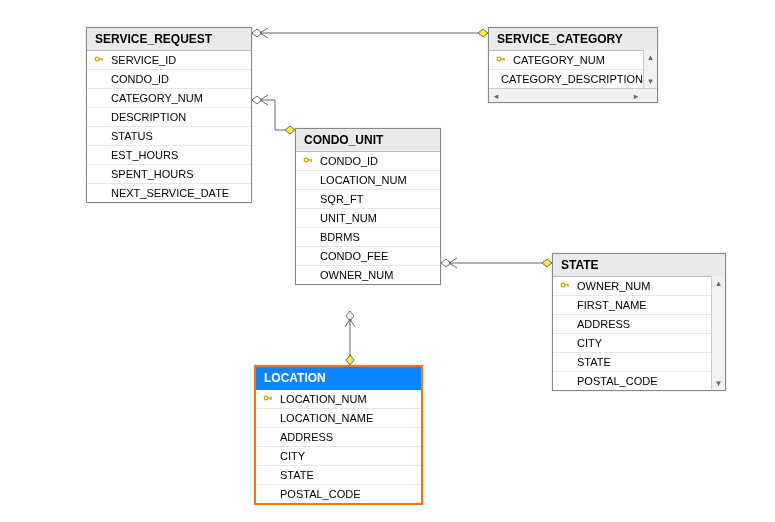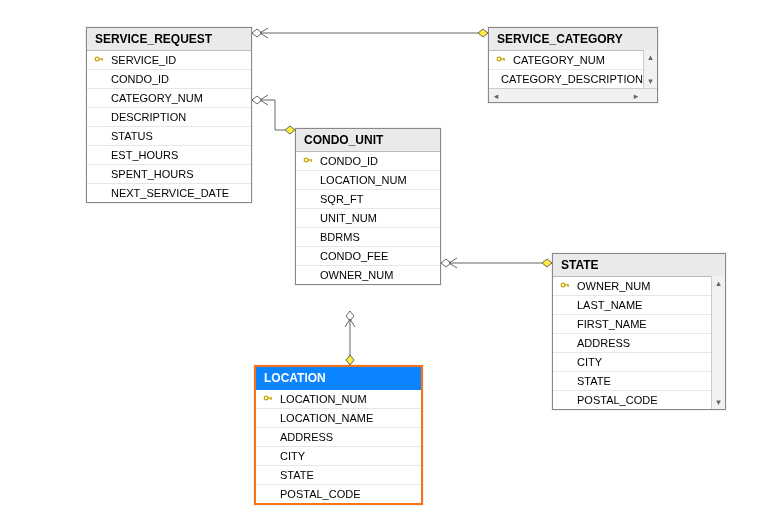--- a/index.html
+++ b/index.html
@@ -281,24 +281,20 @@
             <svg width="10" height="10" viewBox="0 0 16 16">
               <circle cx="5" cy="8" r="3" fill="none" stroke="#c9a400" stroke-width="2"></circle>
               <rect x="7" y="7" width="7" height="2" fill="#c9a400"></rect>
               <rect x="12" y="7" width="2" height="4" fill="#c9a400"></rect>
             </svg>
           </span>
           <span>OWNER_NUM</span>
         </div>
         <div class="table-row">
           <span class="key-icon"></span>
-          <span>LAST_NAME</span>
-        </div>
-        <div class="table-row">
-          <span class="key-icon"></span>
           <span>FIRST_NAME</span>
         </div>
         <div class="table-row">
           <span class="key-icon"></span>
           <span>ADDRESS</span>
         </div>
         <div class="table-row">
           <span class="key-icon"></span>
           <span>CITY</span>
         </div>

